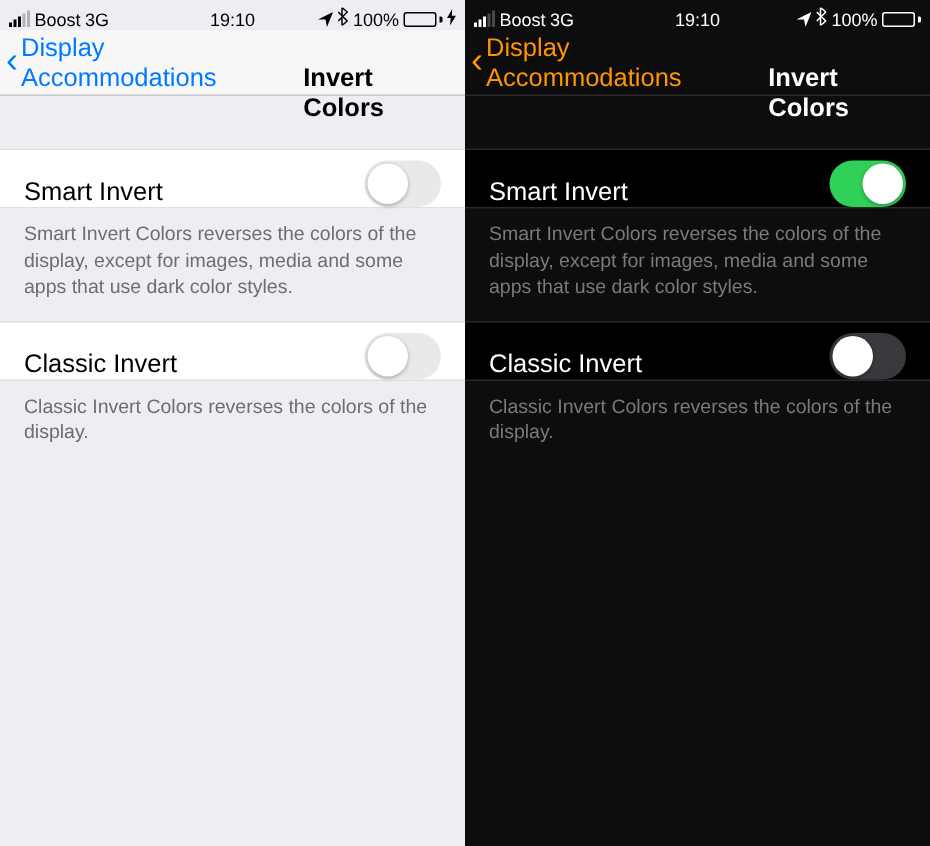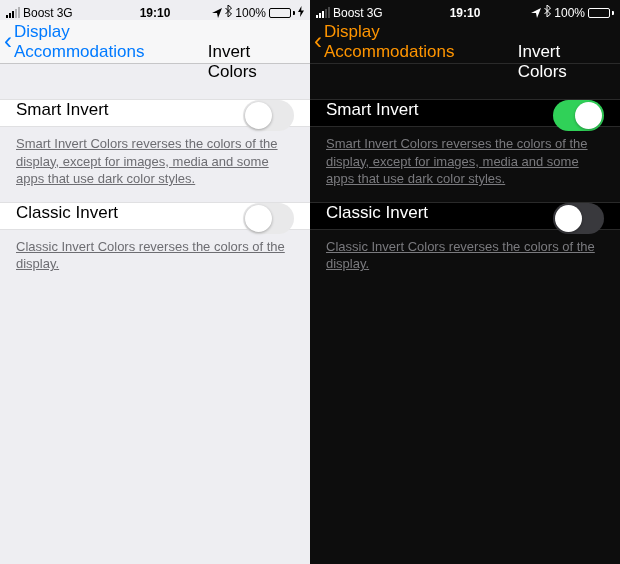--- a/index.html
+++ b/index.html
@@ -5,21 +5,21 @@
 * { margin: 0; padding: 0; box-sizing: border-box; font-family: -apple-system, "Helvetica Neue", Helvetica, Arial, sans-serif; -webkit-font-smoothing: antialiased; }
 body { width: 620px; height: 564px; display: flex; }
 .phone { width: 310px; height: 564px; overflow: hidden; }
 .phone.light { background: #eeeef2; color: #000; }
 .phone.dark  { background: #0d0d0d; color: #fff; }
 
 
 .status { height: 20px; display: flex; align-items: flex-end; font-size: 12px; font-weight: 500; padding: 0 6px; position: relative; }
 .status .left, .status .right { display: flex; align-items: center; gap: 3px; }
 .status .right { margin-left: auto; }
-.status .time { position: absolute; left: 50%; transform: translateX(-50%); font-weight: 700; }
+.status .time { position: absolute; left: 50%; transform: translateX(-50%); font-weight: 400; }
 .light .status { color: #000; }
 .dark  .status { color: #fff; }
 
 .signal { display: flex; align-items: flex-end; gap: 1px; height: 10px; }
 .signal .bar { width: 2px; background: currentColor; }
 .signal .b1 { height: 3px; } .signal .b2 { height: 5px; } .signal .b3 { height: 7px; }
 .signal .b4 { height: 9px; opacity: .25; } .signal .b5 { height: 11px; opacity: .25; }
 
 .loc-icon svg { display: block; }
 .bt-icon { font-weight: 400; }
@@ -29,34 +29,34 @@
 .batt-fill { height: 100%; border-radius: 1px; background: #32d74b; }
 .batt-cap { width: 2px; height: 4px; background: currentColor; border-radius: 0 1px 1px 0; }
 .bolt { font-size: 10px; }
 
 
 .nav { height: 44px; display: flex; align-items: center; padding: 0 6px 0 4px; border-bottom: 1px solid; }
 .light .nav { border-color: #c6c6c8; background: #f7f7f8; }
 .dark  .nav { border-color: #2a2a2a; background: #0d0d0d; }
 .back { display: flex; align-items: center; gap: 2px; font-size: 17px; cursor: pointer; }
 .back .chev { font-size: 24px; line-height: 1; font-weight: 300; margin-top: -2px; }
-.title { font-size: 17px; font-weight: 400; margin-left: 4px; margin-top: 40px; }
+.title { font-size: 17px; font-weight: 700; margin-left: 4px; margin-top: 40px; }
 .light .back { color: #007aff; }
 .light .title { color: #000; }
 .dark  .back { color: #ff9500; }
 .dark  .title { color: #fff; }
 
 
 .spacer { height: 35px; }
-.row { height: 28px; display: flex; align-items: flex-start; padding: 0 16px; font-size: 17px; }
+.row { height: 40px; display: flex; align-items: flex-end; padding: 0 16px; font-size: 17px; }
 .light .row { background: #fff; border-top: 1px solid #e0e0e2; border-bottom: 1px solid #e0e0e2; }
 .dark  .row { background: #000; border-top: 1px solid #2a2a2a; border-bottom: 1px solid #2a2a2a; }
 .row .label { flex: 1; }
 
-.footer { padding: 8px 16px 14px; font-size: 13px; line-height: 1.35; text-decoration: underline; }
+.footer { padding: 8px 16px 14px; font-size: 13px; line-height: 1.35; }
 .light .footer { color: #6d6d72; }
 .dark  .footer { color: #7a7a7e; }
 
 
 .toggle { width: 51px; height: 31px; border-radius: 16px; position: relative; cursor: pointer; }
 .toggle .knob { width: 27px; height: 27px; border-radius: 50%; background: #fff; position: absolute; top: 2px; box-shadow: 0 1px 3px rgba(0,0,0,.3); }
 .toggle.off .knob { left: 2px; }
 .toggle.on  .knob { left: 22px; }
 .light .toggle.off { background: #e9e9ea; }
 .dark  .toggle.off { background: #39393d; }

